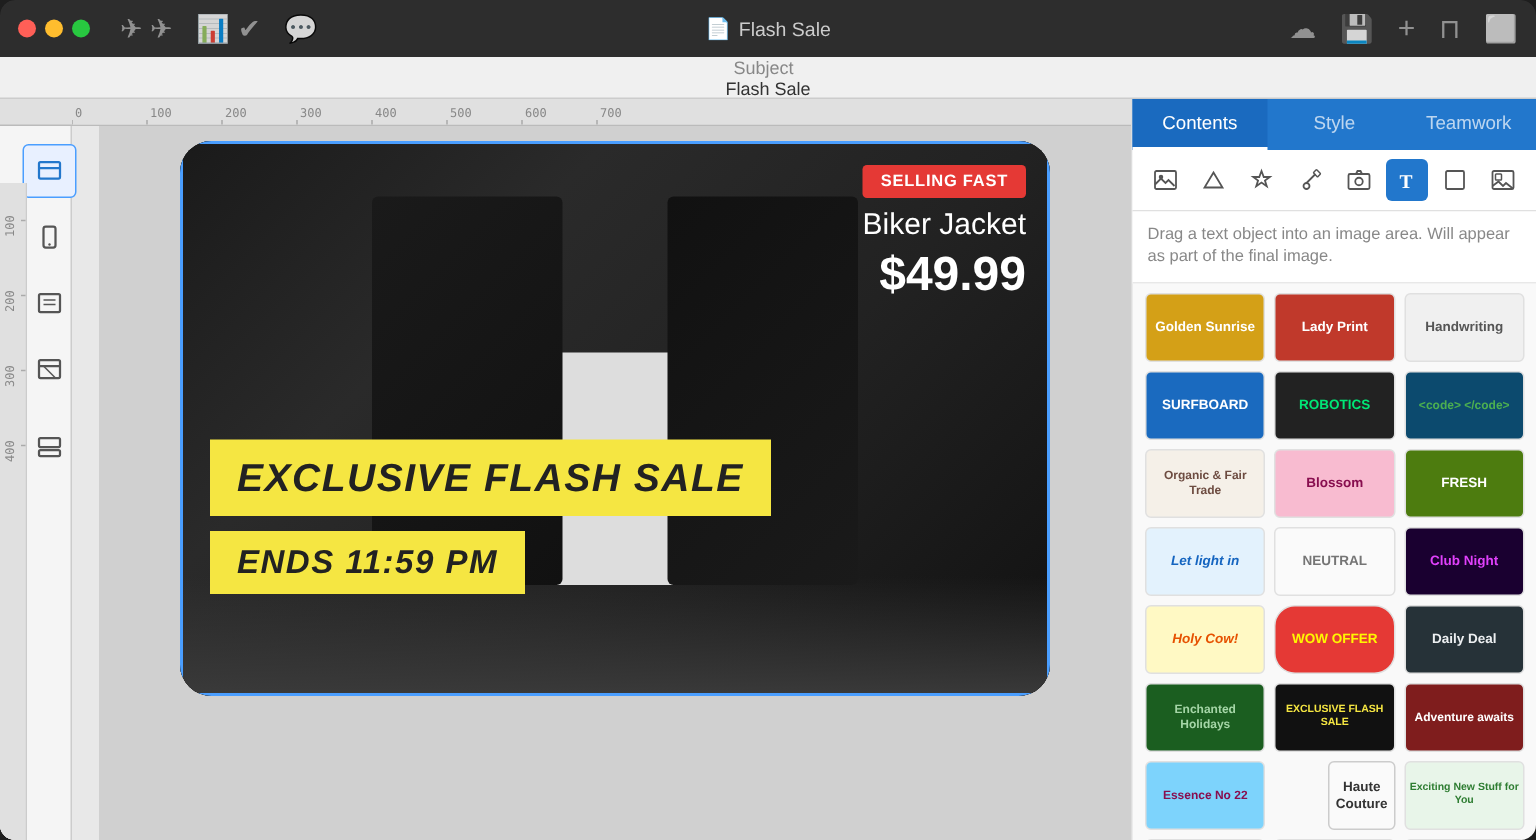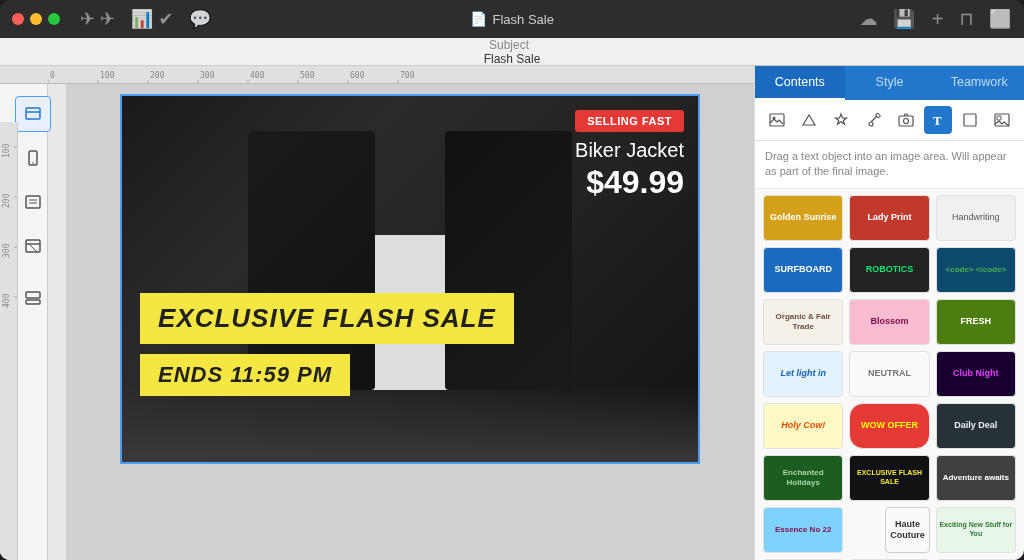--- a/index.html
+++ b/index.html
@@ -171,20 +171,21 @@
       padding: 10px;
     }
     .canvas-wrapper {
       position: relative;
     }
     .email-canvas {
       width: 580px;
       background: #fff;
       position: relative;
       overflow: hidden;
+      border-radius: 21px;
     }
 
     
     .hero-image {
       width: 580px;
       height: 370px;
       background: linear-gradient(135deg, #2c2c2c 0%, #1a1a1a 50%, #3a3a3a 100%);
       position: relative;
       overflow: hidden;
     }
@@ -580,37 +581,37 @@
             <path d="M1 12l4-3 3 3 2-2 5 4" fill="none" stroke="#555" stroke-width="1.2"></path>
           </svg>
       </div>
     </div>
 
     <div class="panel-hint">Drag a text object into an image area. Will appear as part of the final image.</div>
 
     <div class="style-grid" id="style-grid">
     <div class="style-item" style="background: rgb(212, 160, 23); color: rgb(255, 255, 255); font-size: 9px; font-weight: 700; text-align: center; line-height: 1.2; padding: 2px; word-break: break-word;">Golden Sunrise</div>
         <div class="style-item" style="background: rgb(192, 57, 43); color: rgb(255, 255, 255); font-size: 9px; font-weight: 700; text-align: center; line-height: 1.2; padding: 2px; word-break: break-word;">Lady Print</div>
-        <div class="style-item" style="background: rgb(240, 240, 240); color: rgb(85, 85, 85); font-size: 9px; font-weight: 400; text-align: left; line-height: 1.2; padding: 2px; word-break: break-word;">Handwriting</div>
+        <div class="style-item" style="background: rgb(240, 240, 240); color: rgb(85, 85, 85); font-size: 9px; font-weight: 700; text-align: left; line-height: 1.2; padding: 2px; word-break: break-word;">Handwriting</div>
         <div class="style-item" style="background: rgb(26, 106, 191); color: rgb(255, 255, 255); font-size: 9px; font-weight: 700; text-align: center; line-height: 1.2; padding: 2px; word-break: break-word;">SURFBOARD</div>
         <div class="style-item" style="background: rgb(34, 34, 34); color: rgb(0, 230, 118); font-size: 9px; font-weight: 700; text-align: center; line-height: 1.2; padding: 2px; word-break: break-word;">ROBOTICS</div>
         <div class="style-item" style="background: #0c4a6e; color: rgb(76, 175, 80); font-size: 8px; font-weight: 700; text-align: center; line-height: 1.2; padding: 6px; word-break: break-word;">&lt;code&gt;
 &lt;/code&gt;</div>
         <div class="style-item" style="background: rgb(245, 240, 232); color: rgb(109, 76, 65); font-size: 8px; font-weight: 700; text-align: center; line-height: 1.2; padding: 2px; word-break: break-word;">Organic &amp; Fair Trade</div>
         <div class="style-item" style="background: rgb(248, 187, 208); color: rgb(136, 14, 79); font-size: 9px; font-weight: 700; text-align: center; line-height: 1.2; padding: 2px; word-break: break-word;">Blossom</div>
         <div class="style-item" style="background: #4d7c0f; color: rgb(255, 255, 255); font-size: 9px; font-weight: 700; text-align: center; line-height: 1.2; padding: 2px; word-break: break-word;">FRESH</div>
         <div class="style-item" style="background: rgb(227, 242, 253); color: rgb(21, 101, 192); font-size: 9px; font-weight: 700; text-align: center; line-height: 1.2; padding: 2px; word-break: break-word; font-style: italic;">Let light in</div>
         <div class="style-item" style="background: rgb(250, 250, 250); color: rgb(117, 117, 117); font-size: 9px; font-weight: 700; text-align: center; line-height: 1.2; padding: 2px; word-break: break-word;">NEUTRAL</div>
         <div class="style-item" style="background: rgb(26, 0, 48); color: rgb(224, 64, 251); font-size: 9px; font-weight: 700; text-align: center; line-height: 1.2; padding: 2px; word-break: break-word;">Club Night</div>
         <div class="style-item" style="background: rgb(255, 249, 196); color: rgb(230, 81, 0); font-size: 9px; font-weight: 700; text-align: center; line-height: 1.2; padding: 2px; word-break: break-word; font-style: italic;">Holy Cow!</div>
         <div class="style-item" style="background: rgb(229, 57, 53); color: rgb(255, 247, 0); font-size: 9px; font-weight: 700; text-align: center; line-height: 1.2; padding: 2px; word-break: break-word; border-radius: 14px;">WOW OFFER</div>
         <div class="style-item" style="background: rgb(38, 50, 56); color: rgb(236, 239, 241); font-size: 9px; font-weight: 700; text-align: center; line-height: 1.2; padding: 2px; word-break: break-word;">Daily Deal</div>
         <div class="style-item" style="background: rgb(27, 94, 32); color: rgb(165, 214, 167); font-size: 8px; font-weight: 700; text-align: center; line-height: 1.2; padding: 2px; word-break: break-word;">Enchanted Holidays</div>
         <div class="style-item" style="background: rgb(17, 17, 17); color: rgb(245, 230, 66); font-size: 7px; font-weight: 700; text-align: center; line-height: 1.2; padding: 2px; word-break: break-word;">EXCLUSIVE FLASH SALE</div>
-        <div class="style-item" style="background: #404040; color: rgb(255, 255, 255); font-size: 8px; font-weight: 700; text-align: center; line-height: 1.2; padding: 2px; word-break: break-word;">Adventure awaits</div>
+        <div class="style-item" style="background: #7f1d1d; color: rgb(255, 255, 255); font-size: 8px; font-weight: 700; text-align: center; line-height: 1.2; padding: 2px; word-break: break-word;">Adventure awaits</div>
         <div class="style-item" style="background: #7dd3fc; color: rgb(136, 14, 79); font-size: 8px; font-weight: 700; text-align: left; line-height: 1.2; padding: 2px; word-break: break-word;">Essence No 22</div>
         <div class="style-item" style="background: rgb(250, 250, 250); color: rgb(51, 51, 51); font-size: 9px; font-weight: 700; text-align: center; line-height: 1.2; padding: 2px; word-break: break-word; border-color: rgb(204, 204, 204); margin-left: 36px;">Haute Couture</div>
         <div class="style-item" style="background: rgb(232, 245, 233); color: rgb(46, 125, 50); font-size: 7px; font-weight: 700; text-align: center; line-height: 1.2; padding: 2px; word-break: break-word;">Exciting New Stuff for You</div>
         <div class="style-item" style="background: linear-gradient(135deg, rgb(255, 0, 102), rgb(255, 170, 0)); color: rgb(255, 255, 255); font-size: 9px; font-weight: 700; text-align: center; line-height: 1.2; padding: 2px; word-break: break-word;"></div>
         <div class="style-item" style="background: linear-gradient(135deg, rgb(255, 153, 0), rgb(255, 85, 0)); color: rgb(255, 255, 255); font-size: 9px; font-weight: 700; text-align: center; line-height: 1.2; padding: 2px; word-break: break-word;"></div>
         <div class="style-item" style="background: linear-gradient(135deg, rgb(0, 170, 255), rgb(0, 119, 255)); color: rgb(255, 255, 255); font-size: 9px; font-weight: 700; text-align: center; line-height: 1.2; padding: 2px; word-break: break-word;"></div>
       </div>
 
   </div>
 </div>

